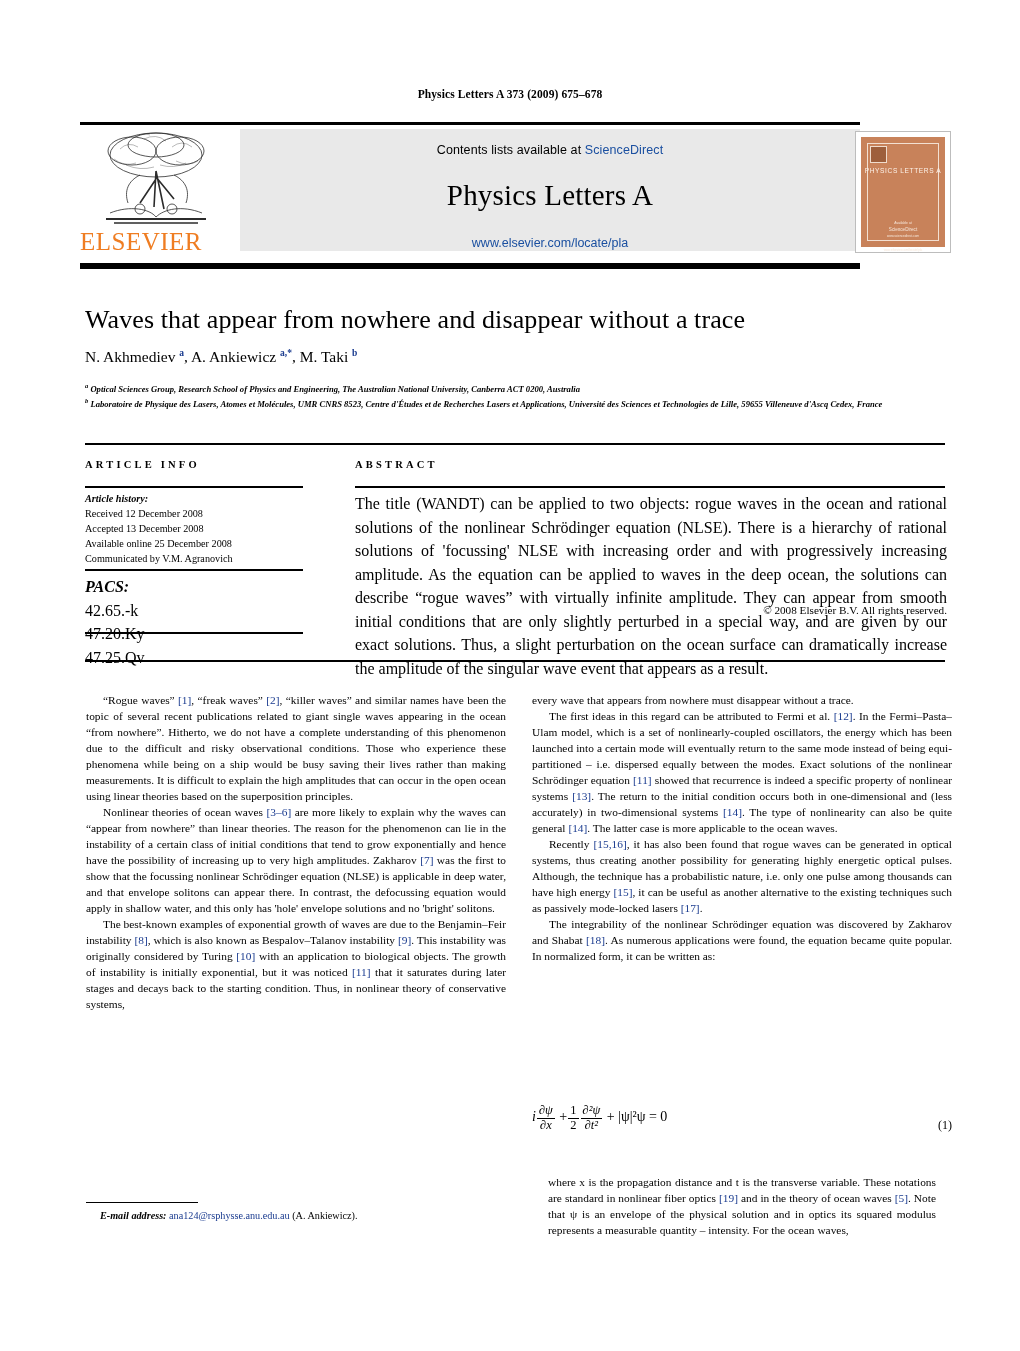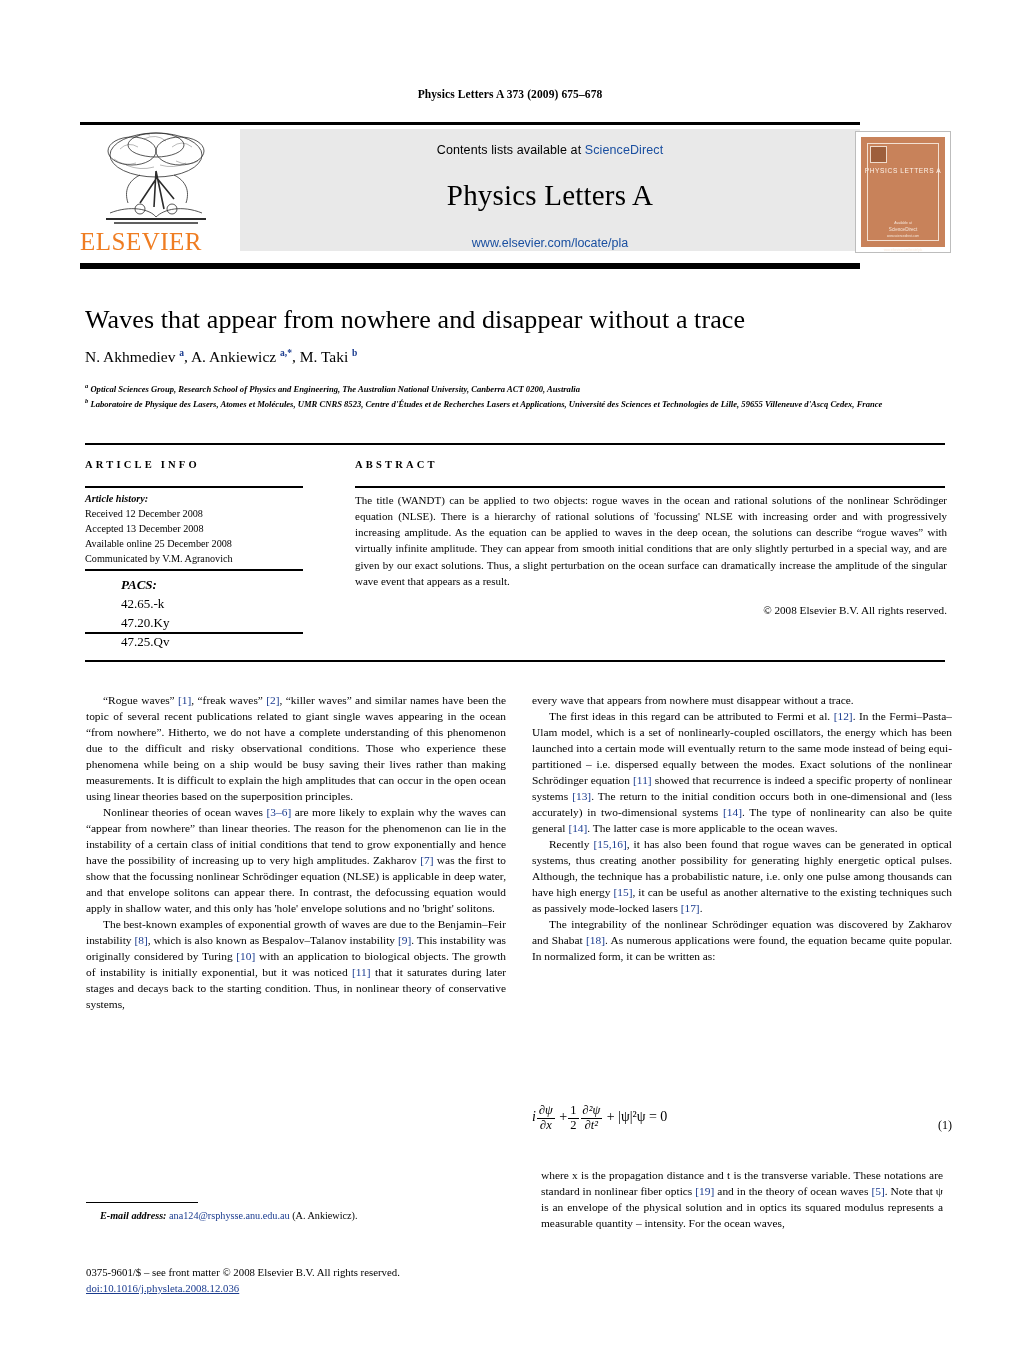--- a/index.html
+++ b/index.html
@@ -216,31 +216,30 @@
     left: 85px; top: 492px;
     width: 225px;
     font-size: 10.2px;
     line-height: 1.47;
   }
   .hist-block .hist-label { font-style: italic; font-weight: bold; }
   .pacs-block {
     position: absolute;
     left: 85px; top: 575px;
     width: 225px;
-    font-size: 13px;
+    font-size: 16px;
     line-height: 1.47;
-    margin-left: 36px;
   }
   .pacs-block .pacs-label { font-style: italic; font-weight: bold; }
 
   .abstract-body {
     position: absolute;
     left: 355px; top: 492px;
     width: 592px;
-    font-size: 11px;
+    font-size: 16px;
     line-height: 1.47;
     text-align: justify;
   }
   .abstract-copyright {
     position: absolute;
     left: 355px; top: 604px;
     width: 592px;
     font-size: 11.2px;
     text-align: right;
   }
@@ -298,21 +297,21 @@
   .frac .den { display: block; border-top: 1.2px solid #000; padding: 0 2px; }
   .it { font-style: italic; }
   .eq-after {
     position: absolute;
     left: 532px; top: 1158px;
     width: 420px;
     font-size: 11.4px;
     line-height: 1.405;
     text-align: justify;
   }
-  .eq-after p { margin: 9px; text-indent: 0; }
+  .eq-after p { margin: 16px; text-indent: 0; }
 
   
   .foot-rule {
     position: absolute;
     left: 86px; top: 1202px;
     width: 112px;
     height: 1.4px;
     background: #000;
   }
   .footnote {
@@ -457,18 +456,14 @@
 
   <div class="foot-rule"></div>
   <div class="footnote">
     <div style="padding-left:14px">
       <span class="fn-em">E-mail address:</span>
       <a href="#" class="link-blue">ana124@rsphysse.anu.edu.au</a>
       <span>(A. Ankiewicz).</span>
     </div>
   </div>
 
-  <div class="footer-block">
-    <div>0375-9601/$ – see front matter © 2008 Elsevier B.V. All rights reserved.</div>
-    <a href="#" class="doi">doi:10.1016/j.physleta.2008.12.036</a>
-  </div>
 
 </div>
 
 </body></html>

